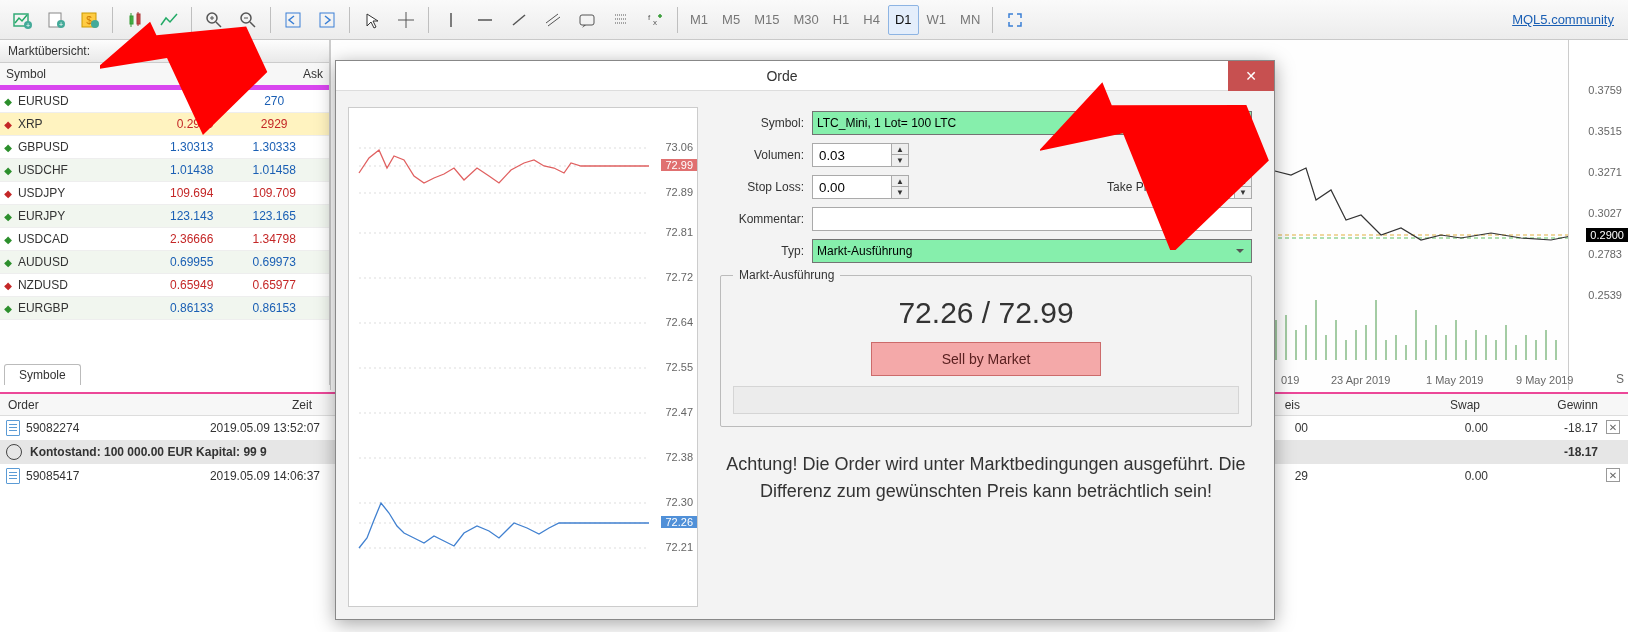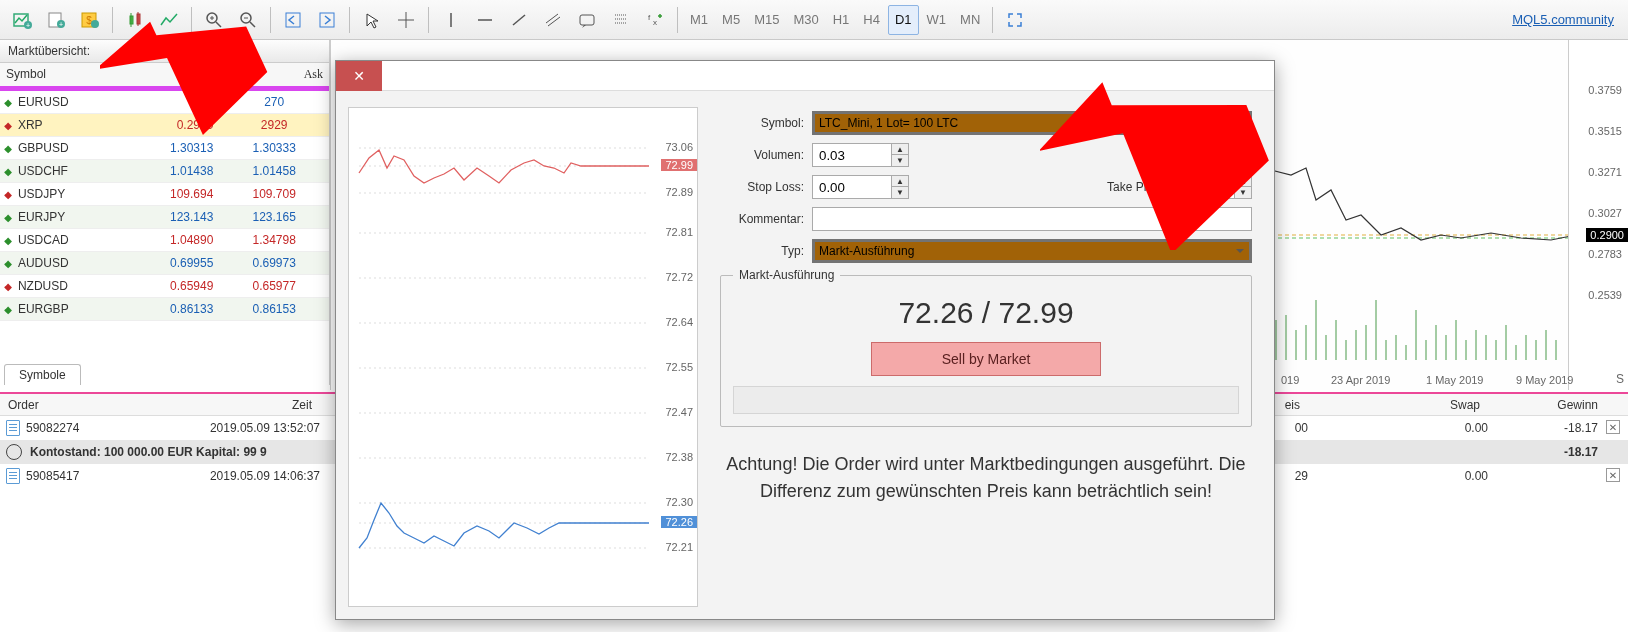--- a/index.html
+++ b/index.html
@@ -13,21 +13,21 @@
   .tf-btn.active { color:#111; border:1px solid #8db4e3; background:#e4eefb; border-radius:2px; }
   .mql5 { margin-left:auto; color:#1a5fb4; text-decoration:underline; cursor:pointer; font-size:13px; padding-right:8px;}
   
   
   .marketwatch { position:absolute; left:0; top:40px; width:330px; height:345px; border-right:1px solid #ccc; }
   .mw-title { background:linear-gradient(#fdfdfd,#e9e9e9); padding:4px 8px; font-size:12px; border-bottom:1px solid #ccc; color:#333;}
   .mw-head { display:flex; background:#f7f7f7; border-bottom:5px solid #d946ef; }
   .mw-head div { padding:4px 6px; font-size:12px; color:#333; }
   .mw-head .sym { width:110px; }
   .mw-head .bid { width:110px; text-align:right; }
-  .mw-head .ask { width:110px; text-align:right;font-family:Liberation Serif, serif; }
+  .mw-head .ask { width:110px; text-align:right; }
   .mw-rows { }
   .mw-row { display:flex; align-items:center; height:23px; border-bottom:1px solid #eee; }
   .mw-row.odd { background:#fff; }
   .mw-row.even { background:#f1f6ef; }
   .mw-row.sel { background:#fff3c0; }
   .mw-row .arr { width:16px; text-align:center; font-size:10px;}
   .mw-row .sym { width:94px; padding-left:2px;}
   .mw-row .bid { width:110px; text-align:right; padding-right:6px;}
   .mw-row .ask { width:110px; text-align:center; }
   .blue { color:#1a5fb4; }
@@ -63,21 +63,21 @@
   .dlg-close{ width:46px; height:30px; background:#c75050; color:#fff; display:flex; align-items:center; justify-content:center; cursor:pointer; font-size:14px;}
   .dlg-body{ display:flex; padding:16px 12px; gap:12px; height:calc(100% - 30px);}
   .dlg-chart{ width:350px; height:500px; background:#fff; border:1px solid #ccc; position:relative;}
   .dlg-chart .grid line{ stroke:#ddd; stroke-dasharray:2 3;}
   .dlg-chart .ylab{ position:absolute; right:4px; font-size:11px; color:#666;}
   .dlg-chart .ptag{ position:absolute; right:0; color:#fff; padding:0 4px; font-size:11px;}
   .dlg-form{ flex:1; padding:4px 10px; display:flex; flex-direction:column;}
   .frow{ display:flex; align-items:center; margin-bottom:8px;}
   .flabel{ width:92px; text-align:right; padding-right:8px; color:#333;}
   .finput{ border:1px solid #aaa; background:#fff; height:24px; padding:2px 6px; font-size:12px;}
-  .fsel{ border:3px solid #737373; background:#a16207; height:24px; padding:2px 4px; font-size:12px; appearance:none; position:relative;}
+  .fsel{ border:1px solid #737373; background:#86efac; height:24px; padding:2px 4px; font-size:12px; appearance:none; position:relative;}
   .sel-wrap{ position:relative; }
   .sel-wrap:after{content:"";position:absolute;right:8px;top:10px;border:4px solid transparent;border-top-color:#555;pointer-events:none;}
   .spinner{ display:flex; }
   .spinner input{ width:80px; border:1px solid #aaa; height:24px; padding:2px 6px;}
   .spinner .btns{ display:flex; flex-direction:column; border:1px solid #aaa; border-left:none;}
   .spinner .btns div{ width:16px; height:11px; font-size:8px; display:flex;align-items:center;justify-content:center; cursor:pointer; background:#eee;}
   .spinner .btns div:first-child{ border-bottom:1px solid #aaa;}
   .fieldset{ border:1px solid #bbb; border-radius:2px; padding:12px; margin-top:4px;}
   .fieldset .legend{ position:relative; top:-20px; background:#f3f3f3; padding:0 6px; width:fit-content; color:#333; font-size:12px;}
   .big-quote{ font-size:30px; text-align:center; color:#333; margin-top:-6px; margin-bottom:12px;}
@@ -277,21 +277,21 @@
       </div>
       <div class="mw-row even">
         <div class="arr green-arr">◆</div>
         <div class="sym">EURJPY</div>
         <div class="bid blue">123.143</div>
         <div class="ask blue">123.165</div>
       </div>
       <div class="mw-row odd">
         <div class="arr green-arr">◆</div>
         <div class="sym">USDCAD</div>
-        <div class="bid red">1.04890</div>
+        <div class="bid red">2.36666</div>
         <div class="ask red">1.34798</div>
       </div>
       <div class="mw-row even">
         <div class="arr green-arr">◆</div>
         <div class="sym">AUDUSD</div>
         <div class="bid blue">0.69955</div>
         <div class="ask blue">0.69973</div>
       </div>
       <div class="mw-row odd">
         <div class="arr red-arr">◆</div>
@@ -395,20 +395,21 @@
         <div style="width:80px;text-align:right">29</div>
         <div style="width:180px;text-align:right">0.00</div>
         <div style="width:140px;text-align:right;padding-right:30px"></div>
         <div class="close-x">✕</div>
       </div>
     </div>
 </div>
 
 <div class="dialog">
   <div class="dlg-title">
+    <span>Orde</span>
     <div class="dlg-close">✕</div>
   </div>
   <div class="dlg-body">
     <div class="dlg-chart">
       <svg width="350" height="500">
         <g class="grid">
           <line x1="10" y1="40" x2="300" y2="40"></line>
             <line x1="10" y1="58" x2="300" y2="58"></line>
           <line x1="10" y1="85" x2="300" y2="85"></line>
             <line x1="10" y1="125" x2="300" y2="125"></line>

